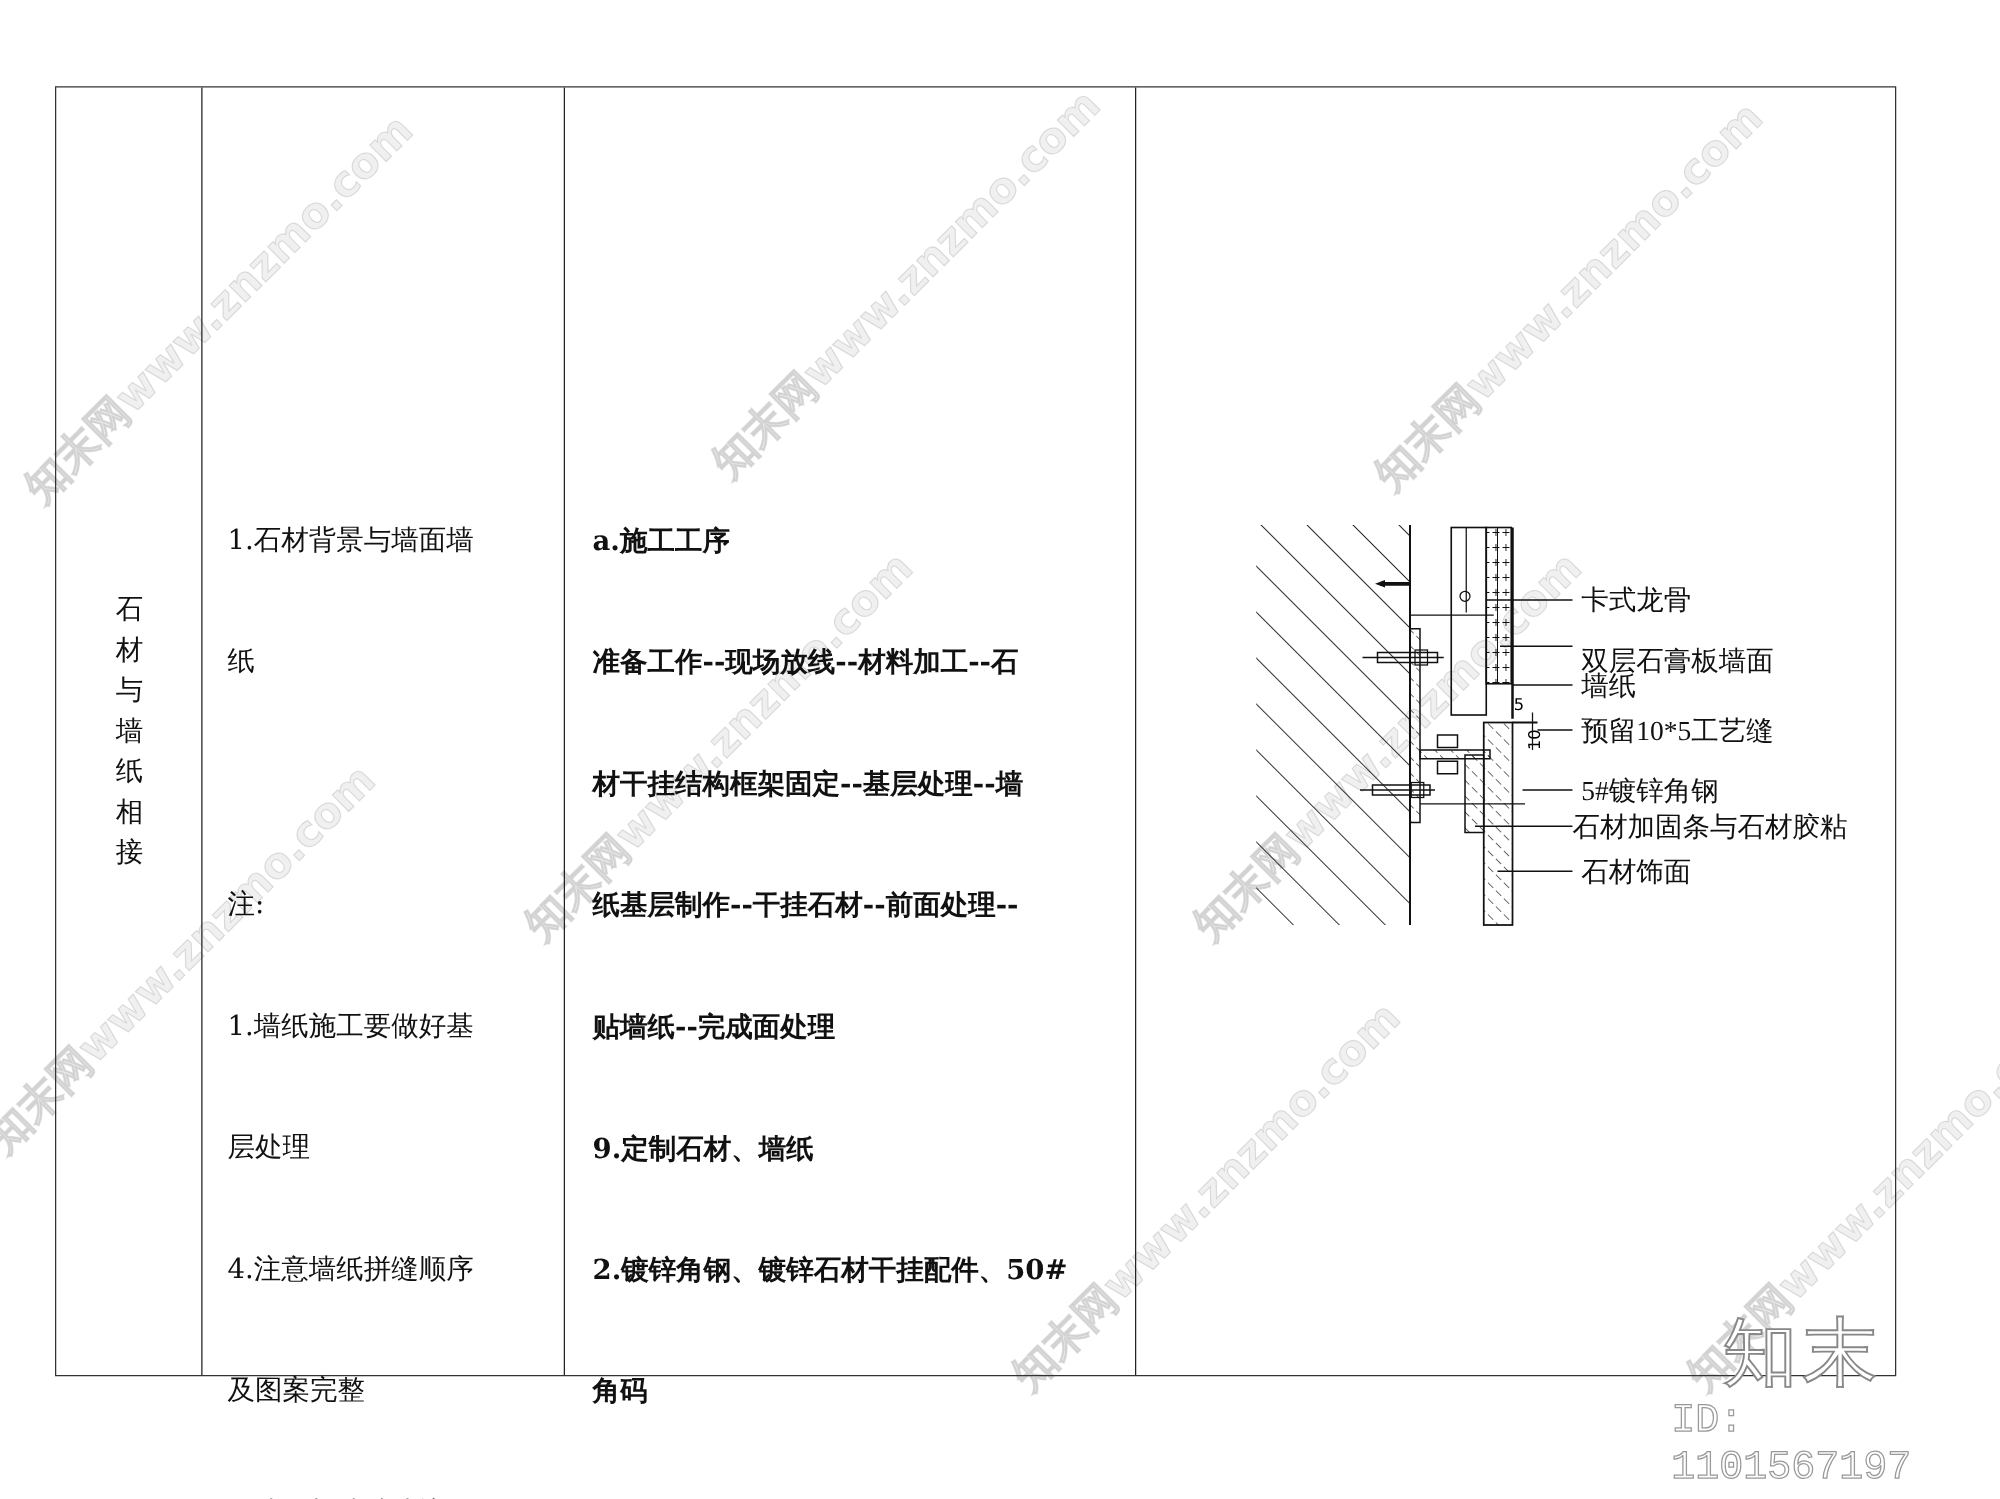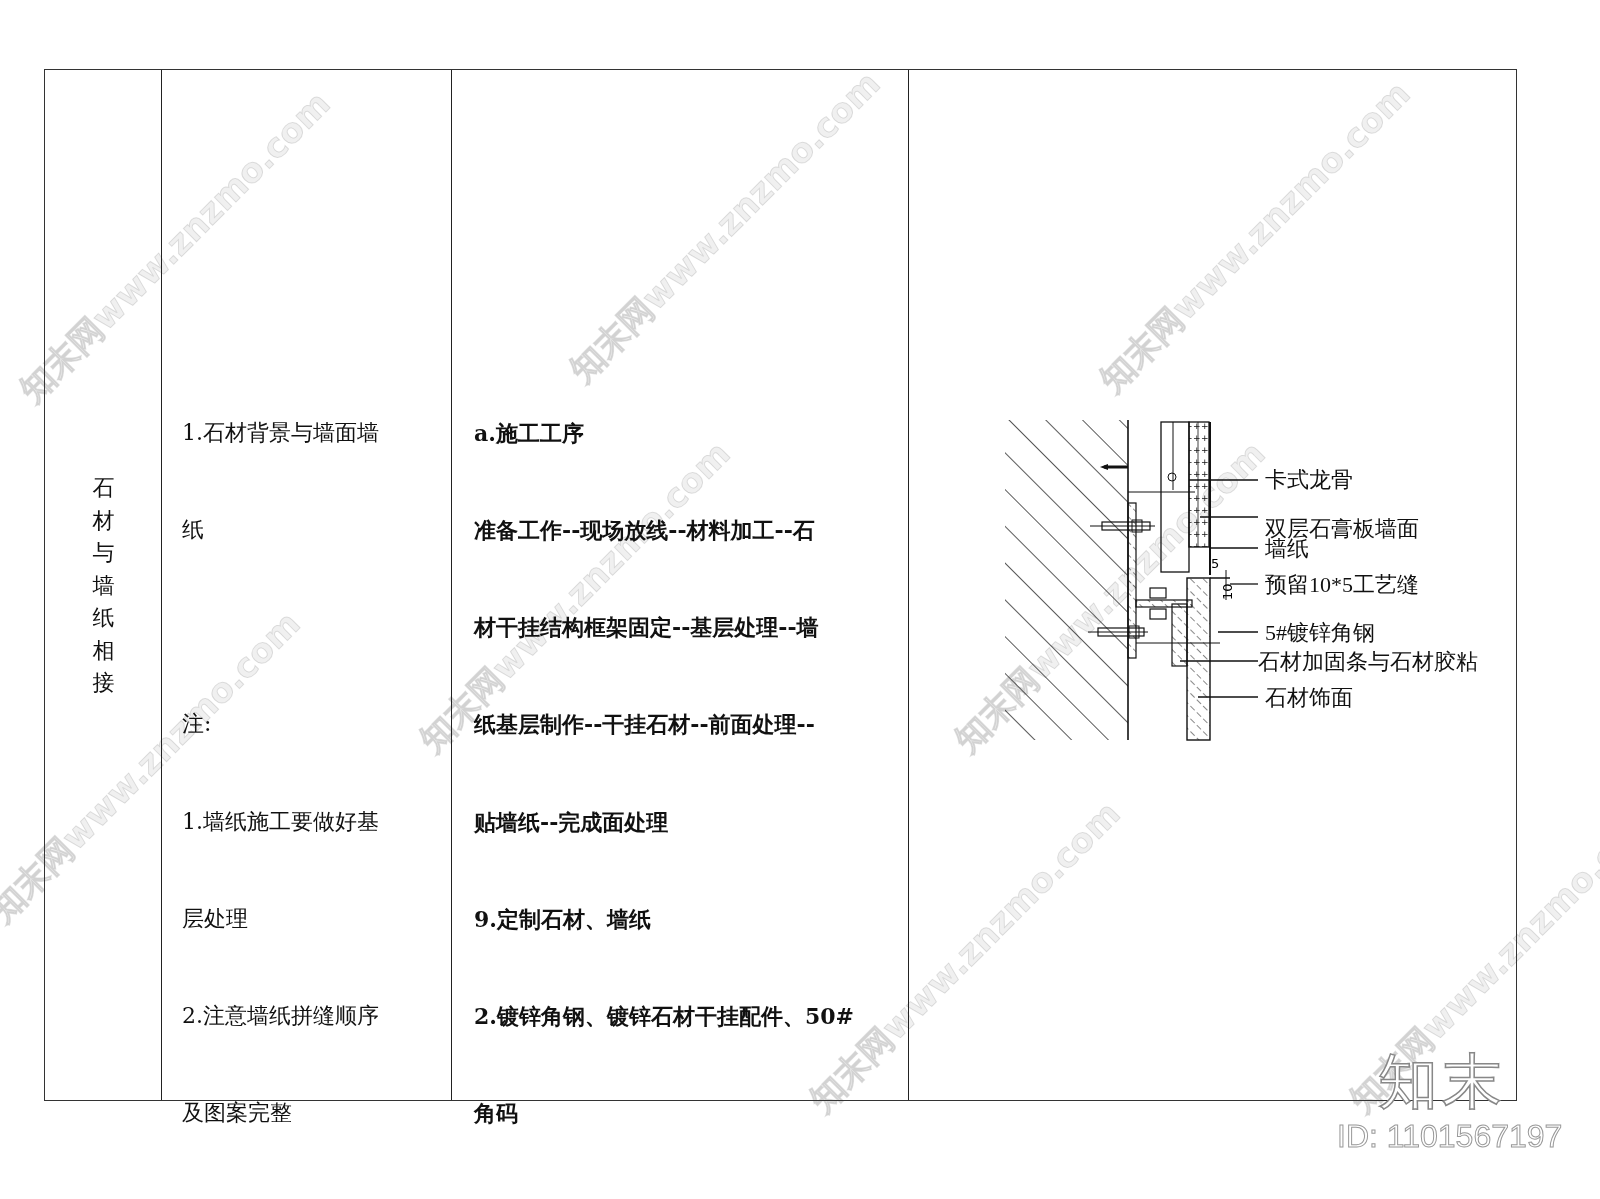--- a/index.html
+++ b/index.html
@@ -19,21 +19,21 @@
   .t2 { left:20px; top:282px; width:260px; }
   .t3 { left:22px; top:282px; width:430px; }
   .line { display:block; min-height:32.4px; }
   .drawing { position:absolute; left:998px; top:410px; width:520px; height:340px; }
   .label { position:absolute; font-size:22px; line-height:26px; white-space:nowrap;font-family:Liberation Serif, serif; }
   .wm { position:absolute; color:rgba(0,0,0,0.06); font-family:"DejaVu Sans",sans-serif;
         font-size:34px; font-weight:bold; transform:rotate(-45deg); transform-origin:left top;
         white-space:nowrap; -webkit-text-stroke:1px rgba(0,0,0,0.12); pointer-events:none; }
   .logo { position:absolute; left:1378px; top:1042px; font-family:"DejaVu Sans",sans-serif;
           font-size:60px; color:#fff; -webkit-text-stroke:1.5px #888; letter-spacing:4px;text-align:center; }
-  .docid { position:absolute; left:1337px; top:1118px; font-family:Liberation Sans, sans-serif;
+  .docid { position:absolute; left:1337px; top:1118px; font-family:Liberation Mono, monospace;
            font-size:32px; color:#fff; -webkit-text-stroke:1px #999; }
 </style>
 </head>
 <body>
 
 <div class="wm" style="left:10px;top:380px;">知末网www.znzmo.com</div>
 <div class="wm" style="left:560px;top:360px;">知末网www.znzmo.com</div>
 <div class="wm" style="left:1090px;top:370px;">知末网www.znzmo.com</div>
 <div class="wm" style="left:-20px;top:900px;">知末网www.znzmo.com</div>
 <div class="wm" style="left:410px;top:730px;">知末网www.znzmo.com</div>
@@ -55,21 +55,21 @@
   </div>
 
   <div class="col c2">
     <div class="textblock t2">
       <span class="line">1.石材背景与墙面墙</span>
       <span class="line">纸</span>
       <span class="line"></span>
       <span class="line">注:</span>
       <span class="line">1.墙纸施工要做好基</span>
       <span class="line">层处理</span>
-      <span class="line">2.注意墙纸拼缝顺序</span>
+      <span class="line">4.注意墙纸拼缝顺序</span>
       <span class="line">及图案完整</span>
       <span class="line">3.墙纸与墙砖建议做</span>
       
       
       
     </div>
   </div>
 
   <div class="col c3">
     <div class="textblock t3">

